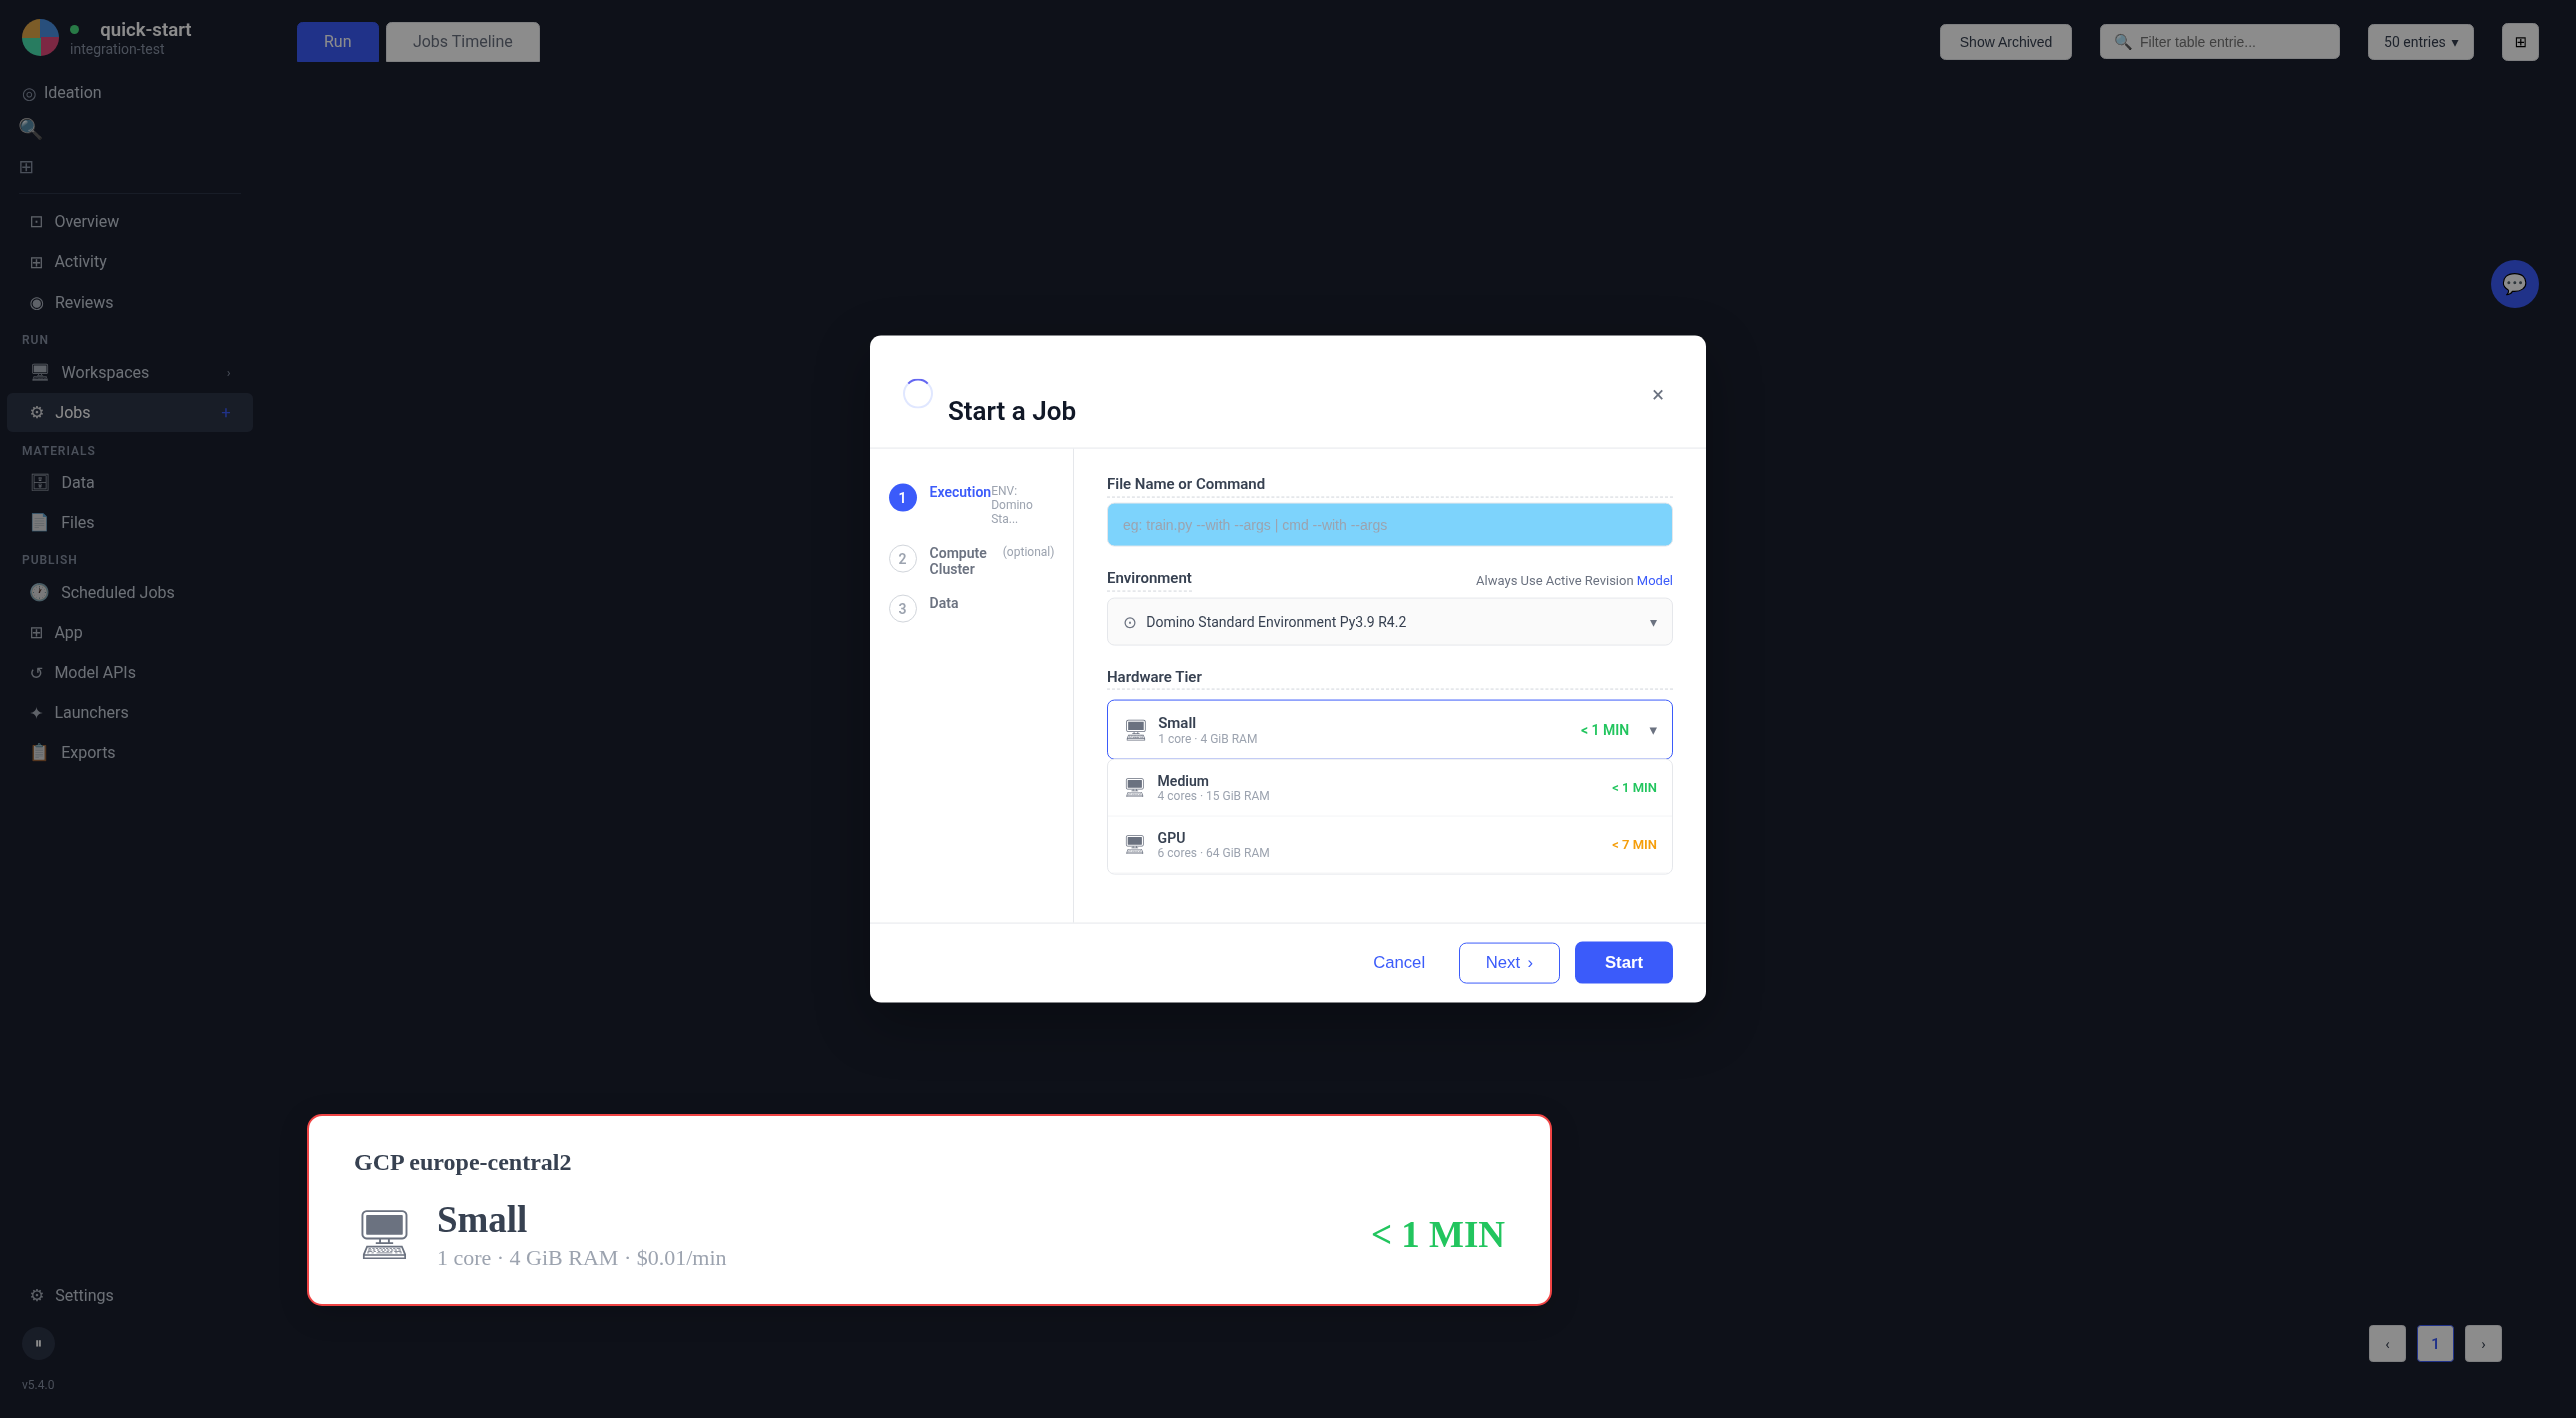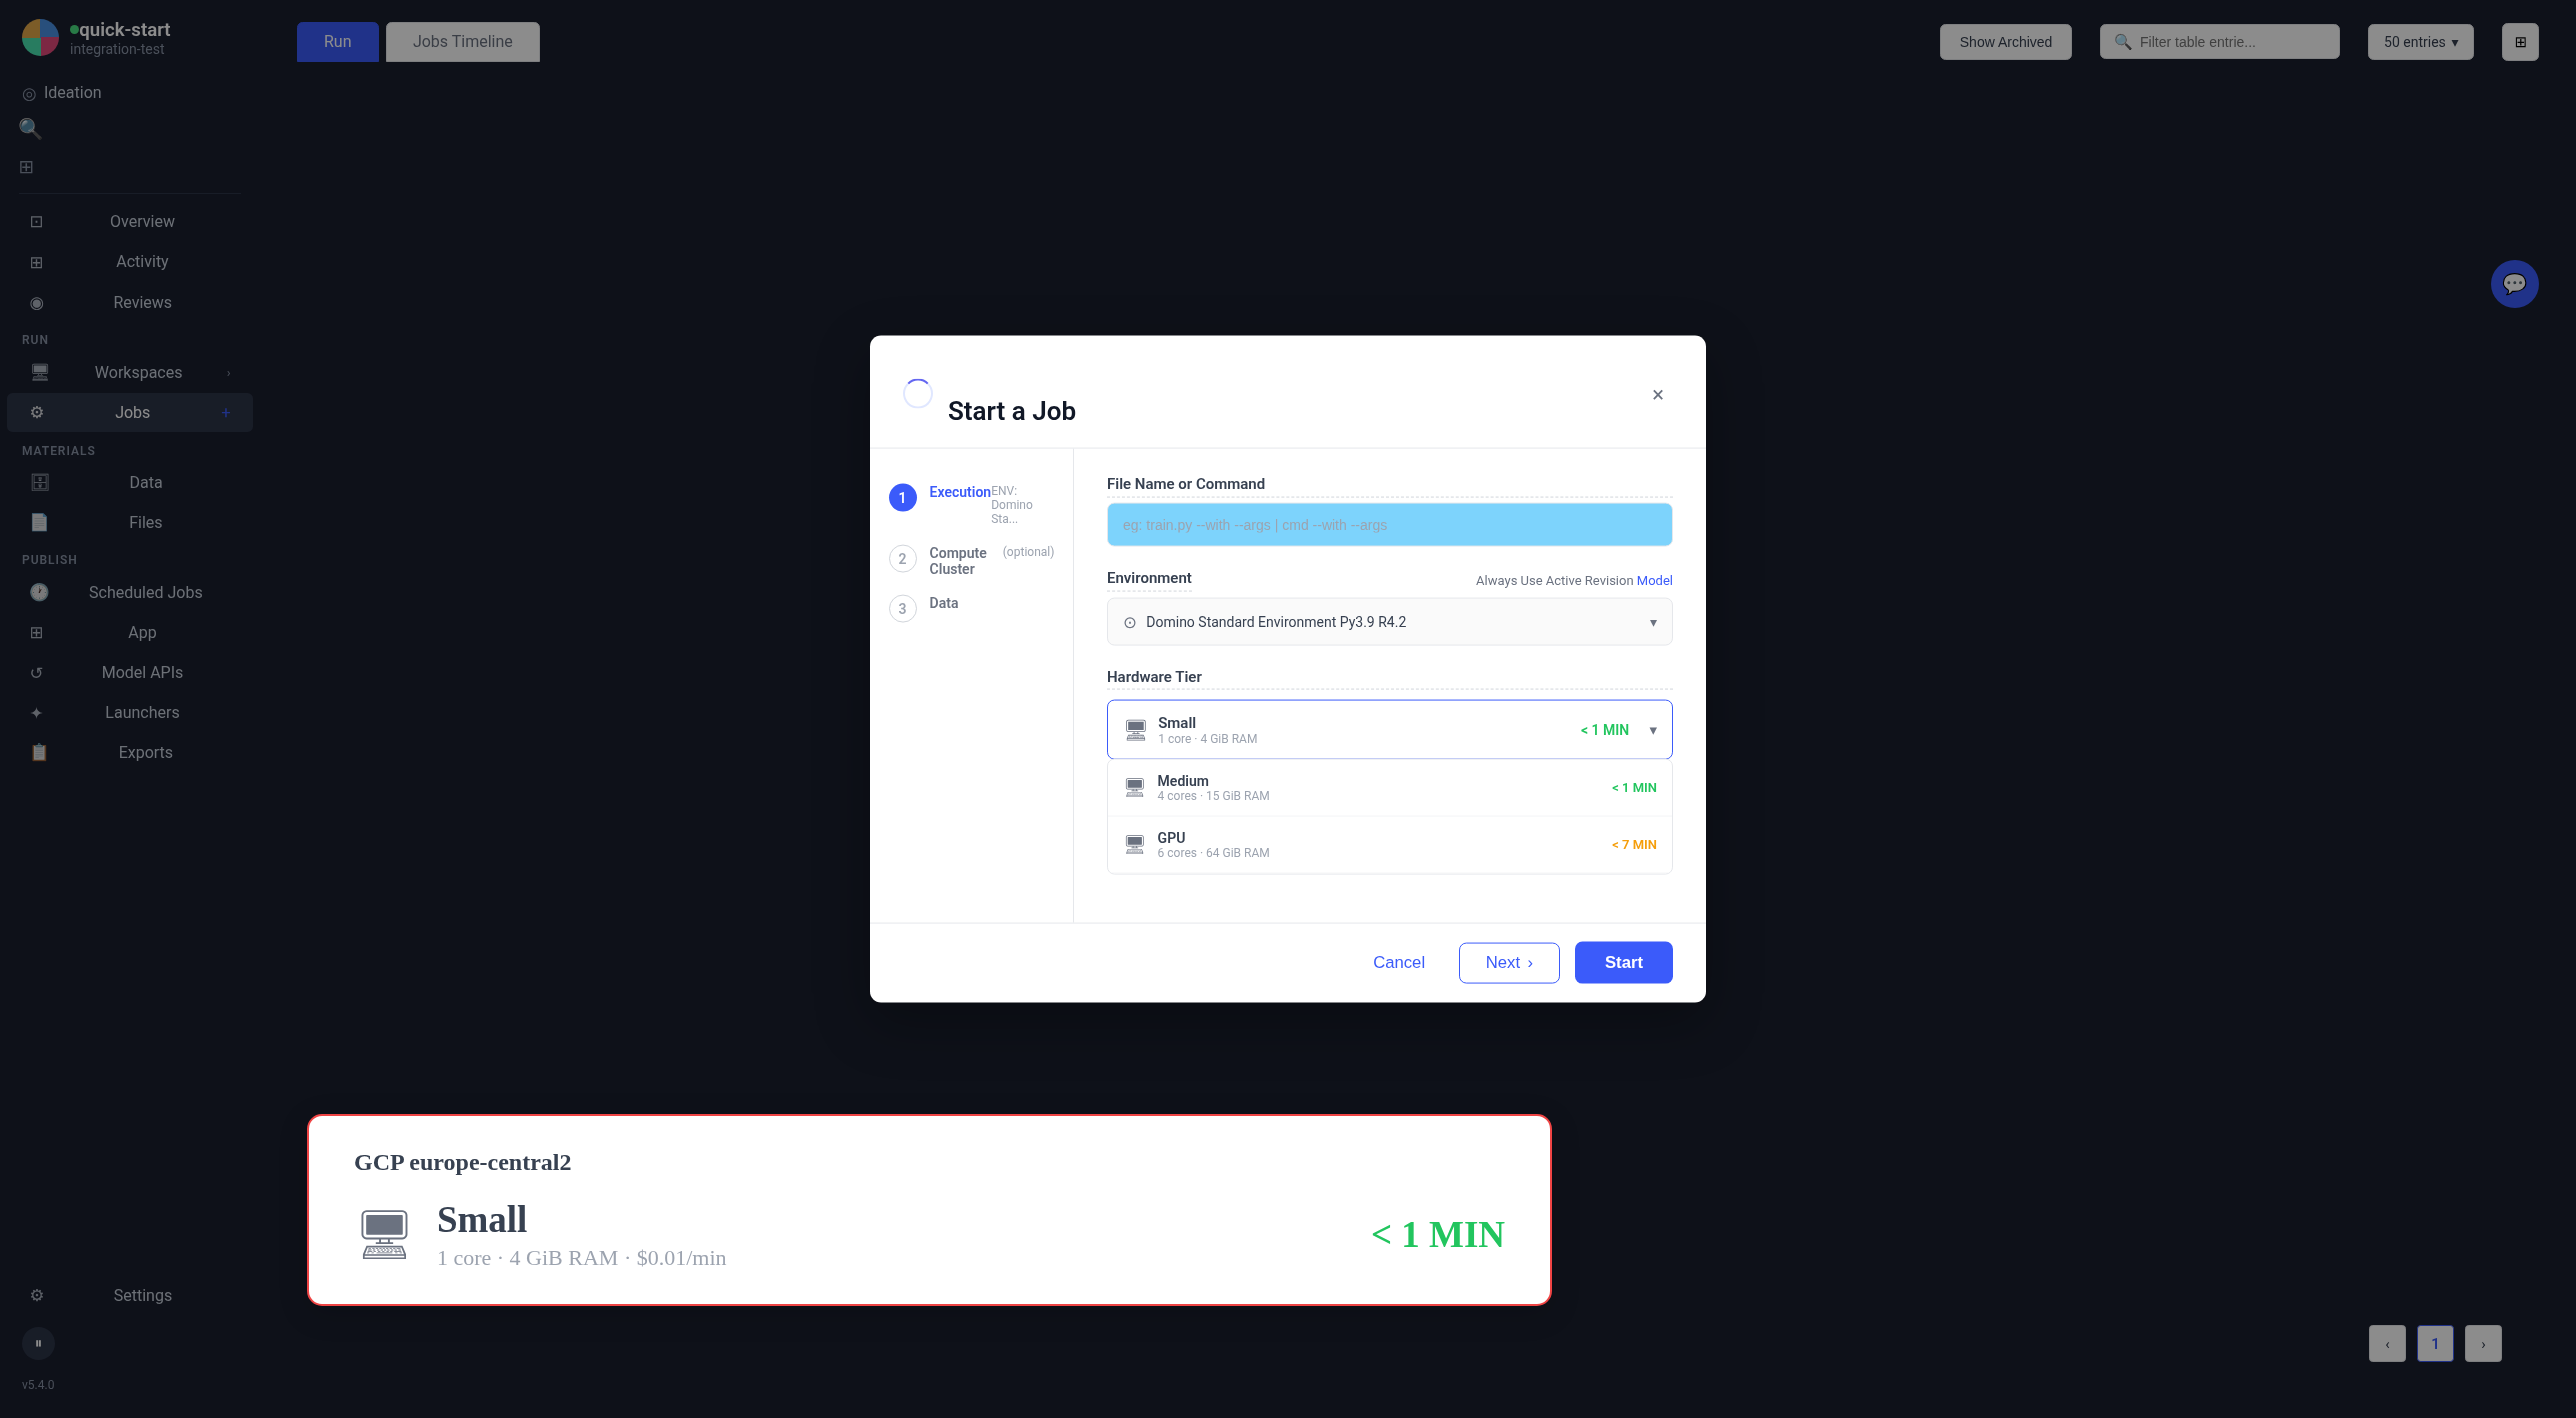--- a/index.html
+++ b/index.html
@@ -37,21 +37,21 @@
     .sidebar-project {
       display: flex;
       flex-direction: column;
     }
     .project-name {
       color: #ffffff;
       font-size: 18.6px;
       font-weight: 600;
       display: flex;
       align-items: center;
-      gap: 0;
+      gap: 21px;
     }
     .project-dot {
       width: 9.3px; height: 9.3px;
       border-radius: 50%;
       background: #4ade80;
     }
     .project-sub {
       color: #8892a4;
       font-size: 14px;
     }
@@ -77,21 +77,21 @@
       font-size: 16px;
       cursor: pointer;
       border-radius: 5.6px;
       margin: 0.9px 7.4px;
     }
     .sidebar-item.active {
       background: #2d3548;
       color: #ffffff;
     }
     .sidebar-item-icon { font-size: 16.7px; opacity: 0.85; }
-    .sidebar-item-label { flex: 1; text-align: center; }
+    .sidebar-item-label { flex: 1; }
     .sidebar-item-arrow { color: #8892a4; font-size: 13px; }
     .sidebar-ideation {
       display: flex;
       align-items: center;
       padding: 7.4px 22px;
       gap: 7.4px;
       color: #c5cdd8;
       font-size: 16px;
       cursor: pointer;
     }

